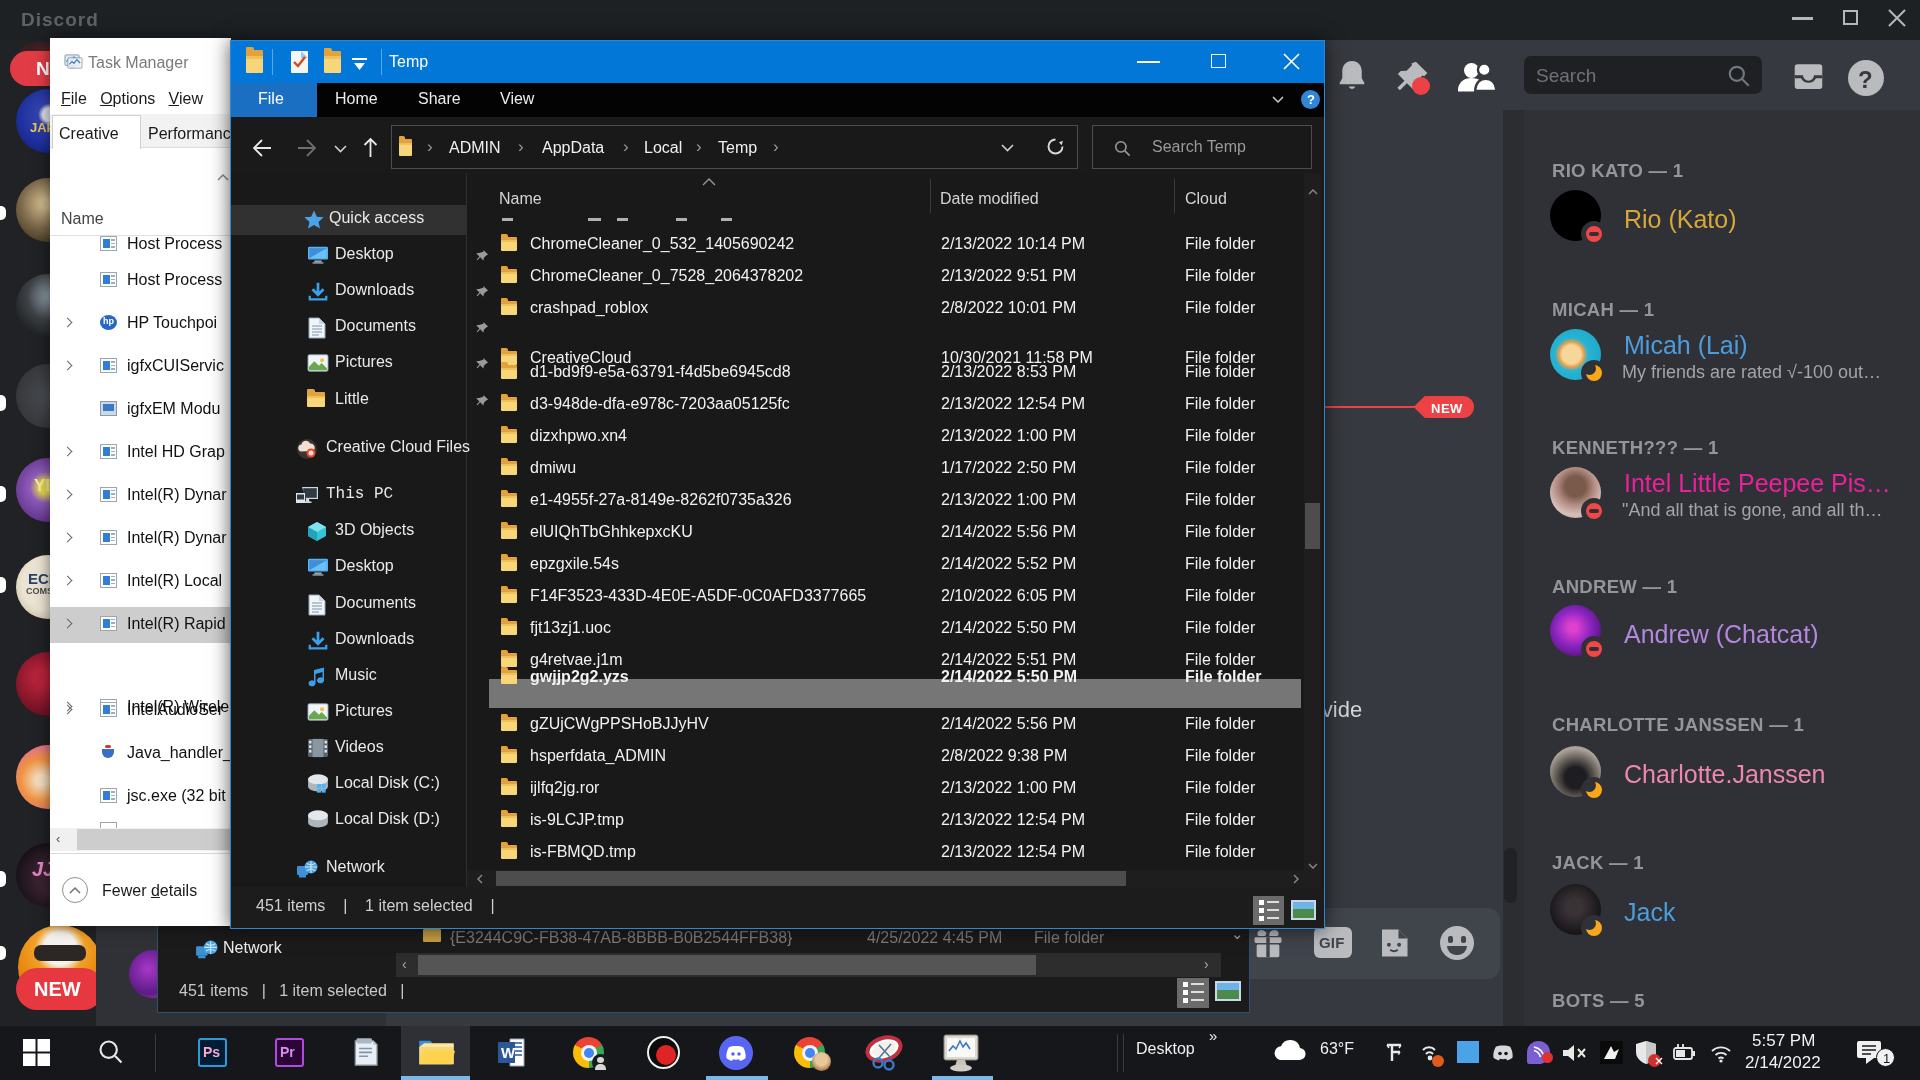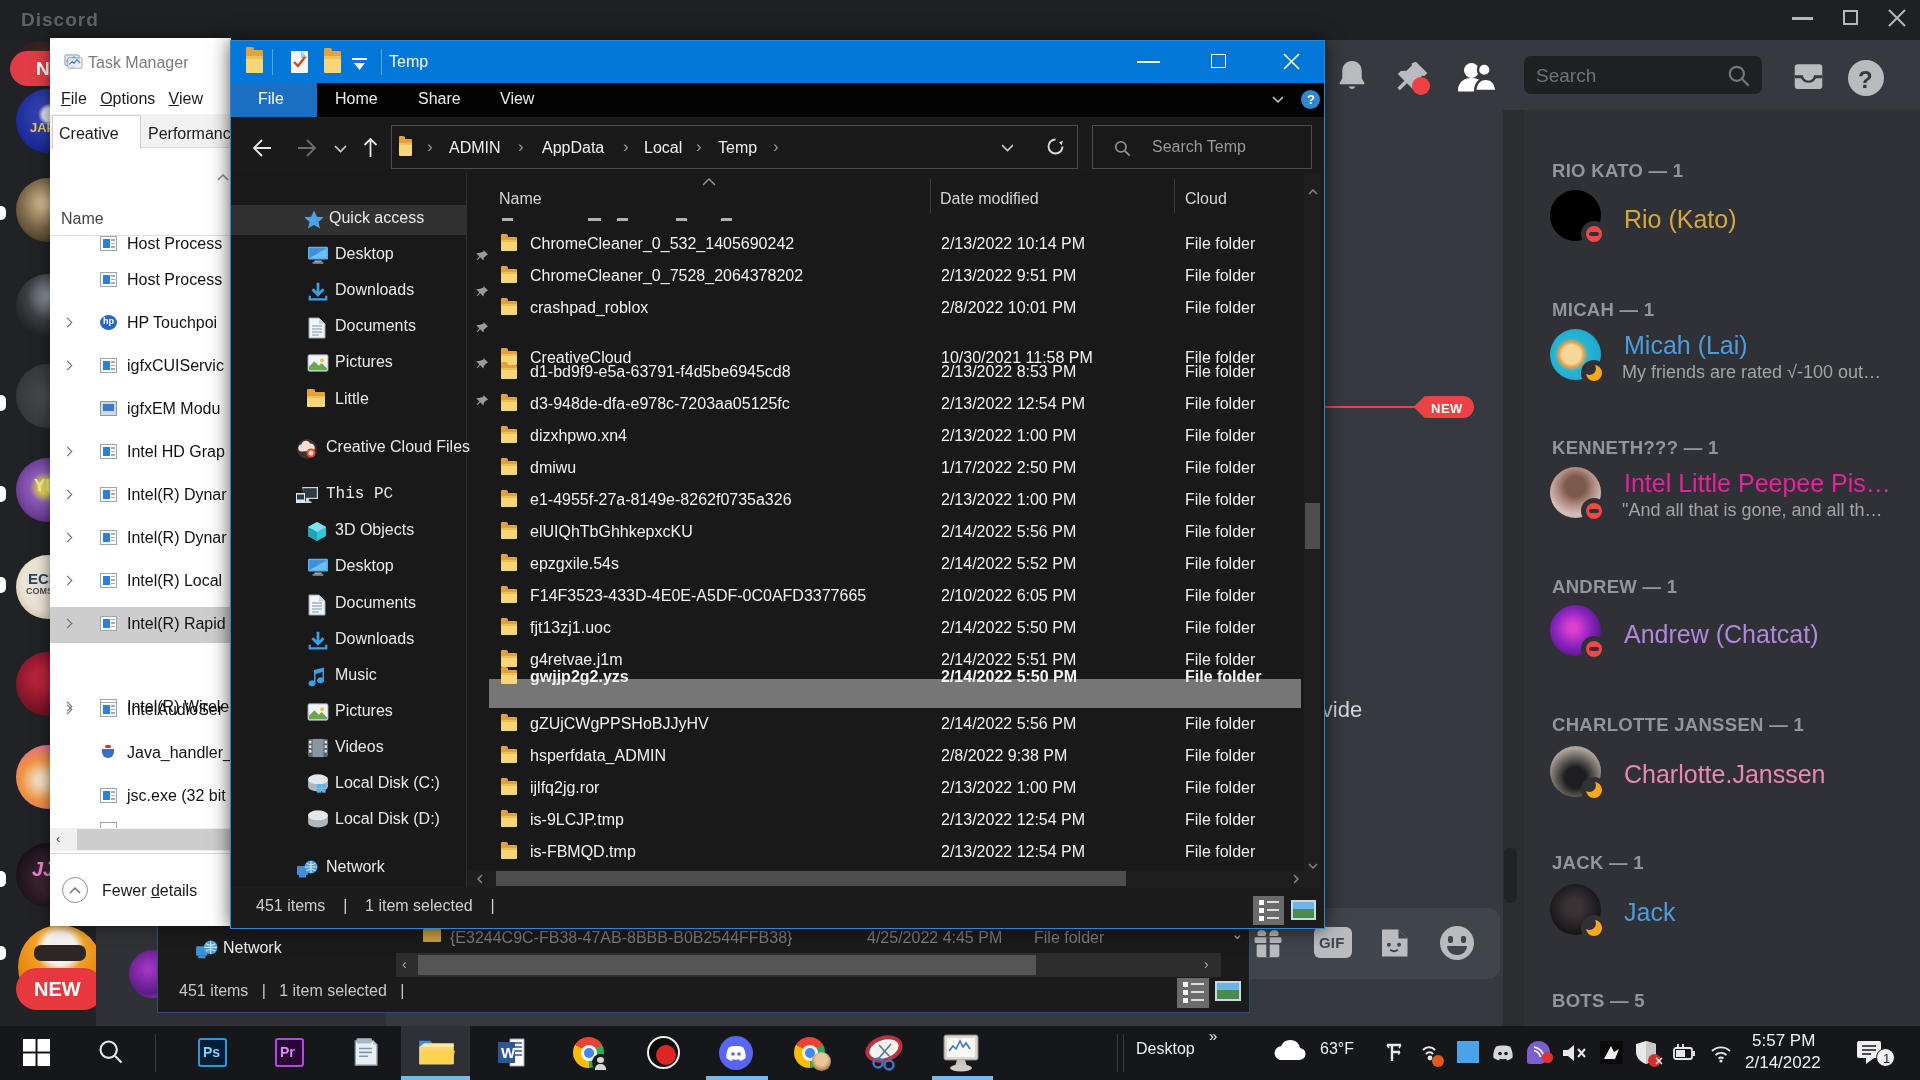--- a/index.html
+++ b/index.html
@@ -772,21 +772,21 @@
     <rect x="0" y="14.5" width="12.5" height="12.5" fill="#fff"></rect>
       <rect x="14.5" y="14.5" width="12.5" height="12.5" fill="#fff"></rect>
   </svg>
   <svg class="abs" style="left:97px;top:12px;" width="28" height="28" viewBox="0 0 24 24">
       <circle cx="10" cy="10" r="7" fill="none" stroke="#e8e8e8" stroke-width="1.8"></circle>
       <path d="M15.5 15.5 L21 21" stroke="#e8e8e8" stroke-width="1.8"></path>
     </svg>
   <div class="abs" style="left:155px;top:8px;width:1px;height:38px;background:#3a3b40;"></div>
 
   <div class="abs" style="left:198px;top:12px;width:29px;height:29px;background:#001d33;border:2px solid #2d9bdb;border-radius:3px;"></div>
-  <div class="abs txt" style="left:203px;top:18px;font-size:14px;font-weight:bold;color:#7dd3fc;">Ps</div>
+  <div class="abs txt" style="left:203px;top:18px;font-size:14px;font-weight:bold;color:#f9a8d4;">Ps</div>
 
   <div class="abs" style="left:275px;top:12px;width:29px;height:29px;background:#2a0634;border:2px solid #b24ae0;border-radius:3px;"></div>
   <div class="abs txt" style="left:280px;top:18px;font-size:14px;font-weight:bold;color:#d98df2;">Pr</div>
 
   <svg class="abs" style="left:350px;top:11px;" width="31" height="32" viewBox="0 0 24 25">
     <path d="M4 3 h14 l3 3 v16 H4 z" fill="#e8eef4" stroke="#8a98a8" stroke-width="1"></path>
     <path d="M18 3 l3 3 h-3 z" fill="#b8c4d0"></path>
     <path d="M7 9 h10 M7 12 h10 M7 15 h7" stroke="#7c96ac" stroke-width="1.2"></path>
     <rect x="5" y="1" width="12" height="4" rx="1" fill="#aab8c4"></rect>
   </svg>

